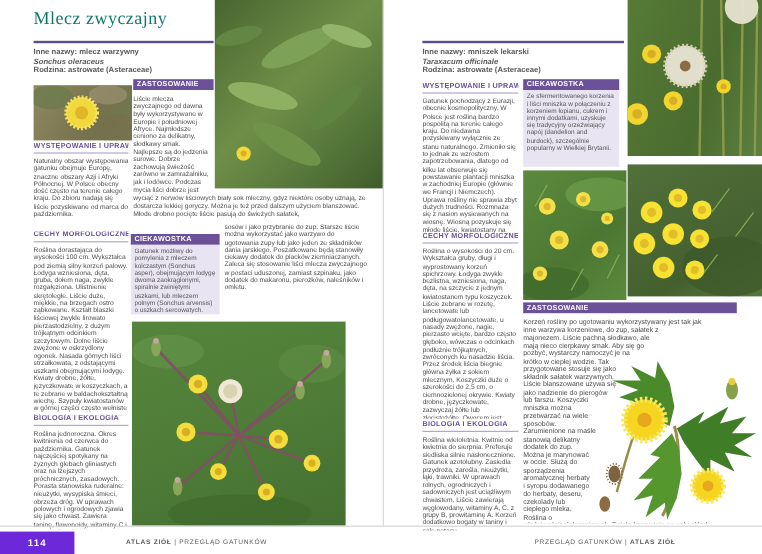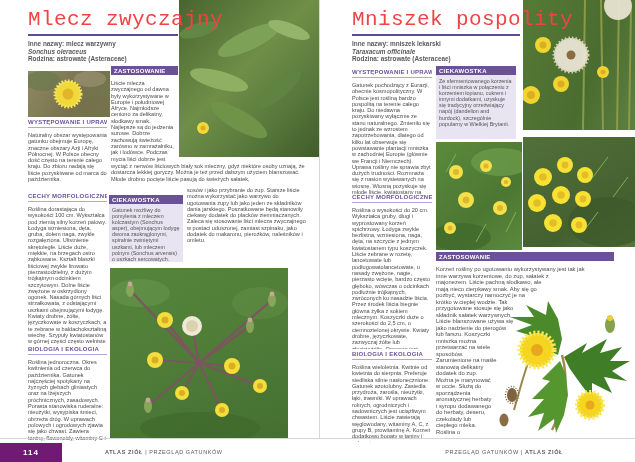--- a/index.html
+++ b/index.html
@@ -5,22 +5,22 @@
   html,body{margin:0;padding:0;background:#ffffff;}
   #spread{
     position:relative;width:635px;height:462px;background:#ffffff;overflow:hidden;
     font-family:"Liberation Sans", sans-serif;color:#4c4c4c;
   }
   .page{position:absolute;top:0;height:440px;}
   #page-left{left:0;width:320px;}
   #page-right{left:320px;width:315px;}
   .abs{position:absolute;}
   .title{
-    font-size:21px;font-weight:400;color:#ef4444;letter-spacing:.4px;
-    font-family:Liberation Mono, monospace;white-space:nowrap;
+    font-size:15px;font-weight:400;color:#0f766e;letter-spacing:.4px;
+    font-family:Liberation Serif, serif;white-space:nowrap;
   }
   .title-rule{height:2px;background:#5d4a8f;}
   .subtitle{font-size:6.4px;line-height:7.6px;color:#5a5a5a;font-weight:bold;}
   .subtitle .latin{font-style:italic;font-weight:bold;}
   .sec-head{
     color:#6a5198;font-weight:bold;font-size:6px;letter-spacing:.25px;
     border-bottom:1px solid #b3a6d4;padding-bottom:2px;white-space:nowrap;overflow:hidden;
   }
   .bar-head{
     background:#6a5198;color:#ffffff;font-weight:bold;font-size:6px;letter-spacing:.25px;
@@ -29,21 +29,21 @@
   .body-txt{font-size:5.6px;line-height:6.3px;color:#4c4c4c;text-align:left;overflow:hidden;}
   .fact-box{background:#e9e4f1;padding:3px 3px;overflow:hidden;}
   .fact-box .body-txt{font-size:5.4px;line-height:6.1px;color:#555;}
   .photo{overflow:hidden;background:#6f8f48;}
   .photo svg{display:block;width:100%;height:100%;}
   .cutout{background:transparent;}
   .cutout svg{display:block;width:100%;height:100%;}
   .gutter-line{width:1px;background:#d8d8d8;}
   .footer-line{height:1px;background:#d5d5d5;}
   .page-num-box{
-    background:#701a75;color:#fff;font-weight:bold;font-size:8px;
+    background:#6d28d9;color:#fff;font-weight:bold;font-size:8px;
     width:62px;height:19px;display:flex;align-items:center;justify-content:center;
     letter-spacing:1px;
   }
   .footer-txt{font-size:5.5px;letter-spacing:.6px;color:#5a5a5a;white-space:nowrap;}
   .footer-txt .b{font-weight:bold;}
   .wrap-spacer{
     float:right;width:122px;height:168px;
     shape-outside:polygon(100% 0%, 58% 10%, 30% 28%, 10% 50%, 2% 72%, 0% 100%, 100% 100%);
     shape-margin:3px;
   }
@@ -211,21 +211,20 @@
           <circle cx="38" cy="58" r="3.8" fill="#e3bd28"></circle>
         <circle cx="60" cy="62" r="8" fill="#f7e133"></circle>
           <circle cx="60" cy="62" r="3.4" fill="#e3bd28"></circle>
         <circle cx="30" cy="86" r="9" fill="#f7e133"></circle>
           <circle cx="30" cy="86" r="3.8" fill="#e3bd28"></circle>
         <circle cx="56" cy="88" r="8" fill="#f7e133"></circle>
           <circle cx="56" cy="88" r="3.4" fill="#e3bd28"></circle>
       </svg>
     </div>
 
-    <div class="abs title" style="left:32px;top:8px;">Mniszek pospolity</div>
     <div class="abs title-rule" style="left:32px;top:34px;width:168px;"></div>
     <div class="abs subtitle" style="left:32px;top:40px;width:160px;">
       <div>Inne nazwy: mniszek lekarski</div>
       <div class="latin">Taraxacum officinale</div>
       <div>Rodzina: astrowate (Asteraceae)</div>
     </div>
 
     <div class="abs" style="left:32px;top:69px;width:80px;">
       <div class="sec-head">WYSTĘPOWANIE I UPRAWA</div>
       <div class="body-txt" style="margin-top:4px;height:112px;">Gatunek pochodzący z Eurazji, obecnie kosmopolityczny. W Polsce jest rośliną bardzo pospolitą na terenie całego kraju. Do niedawna pozyskiwany wyłącznie ze stanu naturalnego. Zmieniło się to jednak ze wzrostem zapotrzebowania, dlatego od kilku lat obserwuje się powstawanie plantacji mniszka w zachodniej Europie (głównie we Francji i Niemczech). Uprawa rośliny nie sprawia zbyt dużych trudności. Rozmnaża się z nasion wysiewanych na wiosnę. Wiosną pozyskuje się młode liście, kwiatostany na początku kwitnienia, a jesienią korzeń rośliny dwuletniej.</div>

